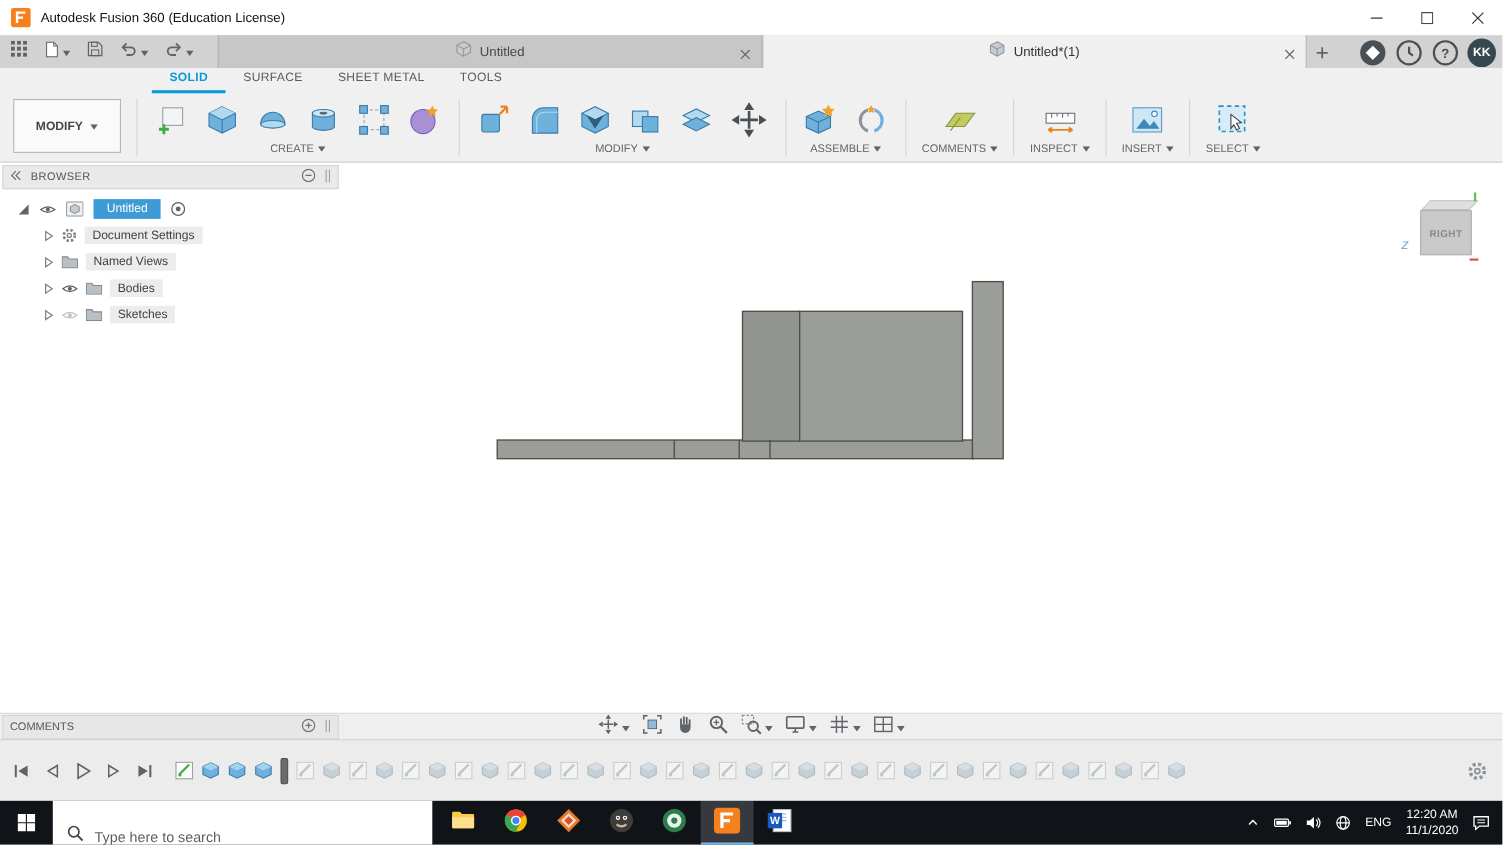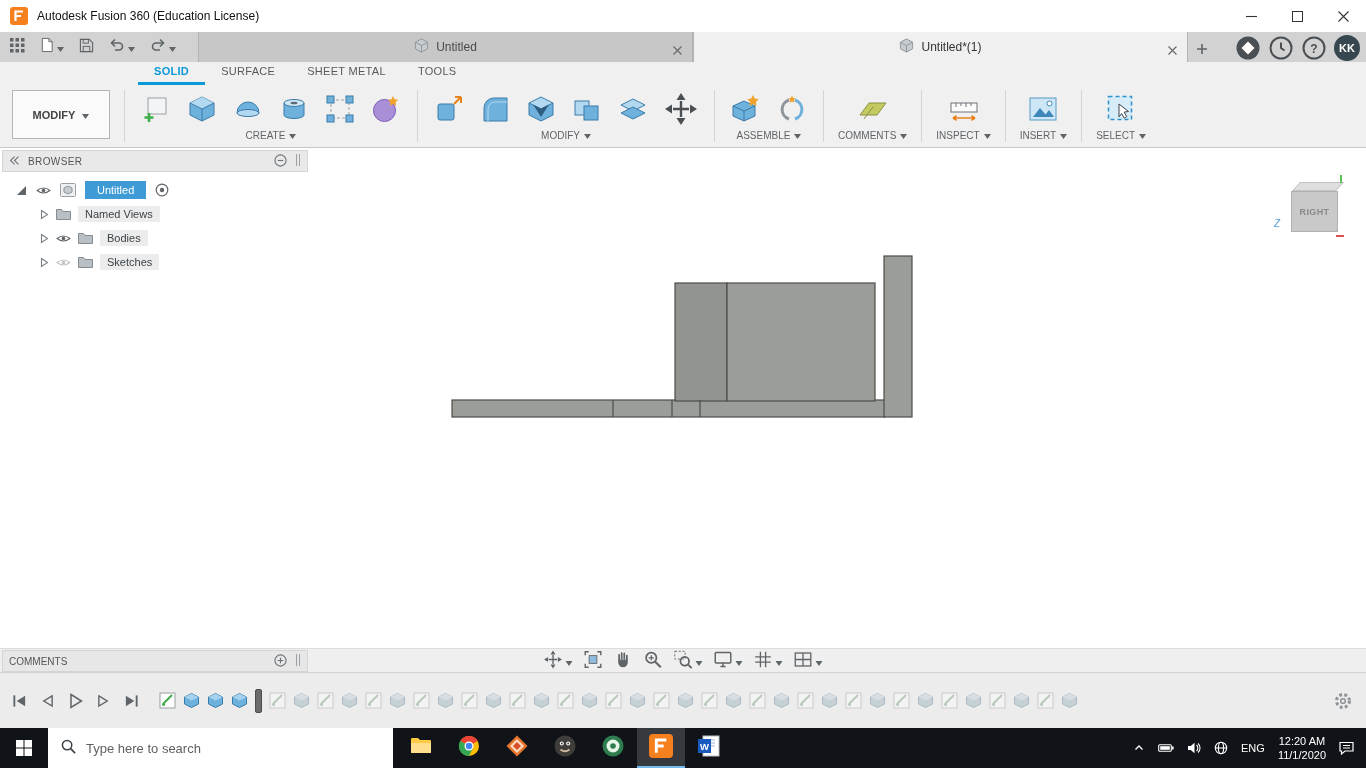--- a/index.html
+++ b/index.html
@@ -79,21 +79,21 @@
   .tl-btn { width:23px; height:23px; display:flex; align-items:center; justify-content:center; }
   #tl-features { margin-left:16px; display:flex; align-items:center; gap:7px; }
   .tl-feat { width:17px; height:17px; display:flex; }
   .tl-feat.rolled { opacity:.42; filter:grayscale(.6); }
   .tl-marker { width:7px; height:24px; background:#6b6b6b; border-radius:2px; border:1px solid #4d4d4d; }
   #tl-gear { margin-left:auto; margin-right:14px; display:flex; }
 
   
   #taskbar { position:absolute; top:728px; left:0; right:0; height:40px; background:#101418; display:flex; align-items:stretch; }
   .tb-start { width:48px; display:flex; align-items:center; justify-content:center; }
-  .tb-search { width:345px; background:#ffffff; display:flex; align-items:center; gap:10px; padding-left:13px; font-size:13px; color:#5f5f5f; }
+  .tb-search { width:345px; background:#ffffff; display:flex; align-items:flex-end; gap:10px; padding-left:13px; font-size:13px; color:#5f5f5f; }
   #tb-apps { display:flex; margin-left:4px; }
   .tb-app { width:48px; display:flex; align-items:center; justify-content:center; }
   .tb-app.active { background:rgba(255,255,255,.16); box-shadow:inset 0 -2px 0 #76b9ed; }
   #tb-tray { margin-left:auto; display:flex; align-items:center; gap:13px; padding-right:12px; color:#fff; }
   .tray-ic { display:flex; }
   .tray-lang { font-size:11px; }
   .tb-clock { text-align:center; font-size:11px; line-height:14px; }
 </style>
 </head>
 <body>
@@ -488,20 +488,34 @@
             </span>
           <span class="br-root-label">Untitled</span>
           <span class="br-cell">
               <svg width="14" height="14" viewBox="0 0 14 14">
                 <circle cx="7" cy="7" r="5.8" fill="none" stroke="#5f6468" stroke-width="1.2"></circle>
                 <circle cx="7" cy="7" r="2.2" fill="#5f6468"></circle>
               </svg>
             </span>
         </div>
         <div id="browser-items">
+            <div class="br-row">
+              <span class="br-cell">
+                <svg width="9" height="11" viewBox="0 0 9 11">
+                  <path d="M1.5 1.5 L7.5 5.5 L1.5 9.5 Z" fill="none" stroke="#7a8086" stroke-width="1.1"></path>
+                </svg>
+              </span>
+              <span class="br-cell">
+                <svg width="14" height="14" viewBox="0 0 14 14">
+                  <circle cx="7" cy="7" r="5" fill="none" stroke="#7a8086" stroke-width="2.4" stroke-dasharray="2.2 1.8"></circle>
+                  <circle cx="7" cy="7" r="1.8" fill="none" stroke="#7a8086" stroke-width="1.2"></circle>
+                </svg>
+              </span>
+              <span class="br-label">Document Settings</span>
+            </div>
             <div class="br-row">
               <span class="br-cell">
                 <svg width="9" height="11" viewBox="0 0 9 11">
                   <path d="M1.5 1.5 L7.5 5.5 L1.5 9.5 Z" fill="none" stroke="#7a8086" stroke-width="1.1"></path>
                 </svg>
               </span>
               <span class="br-cell">
                 <svg width="15" height="12" viewBox="0 0 15 12">
                   <path d="M0.5 1.5 h5 l1.5 2 h7.5 V11.5 H0.5 Z" fill="#b9c0c5" stroke="#848c92"></path>
                 </svg>

